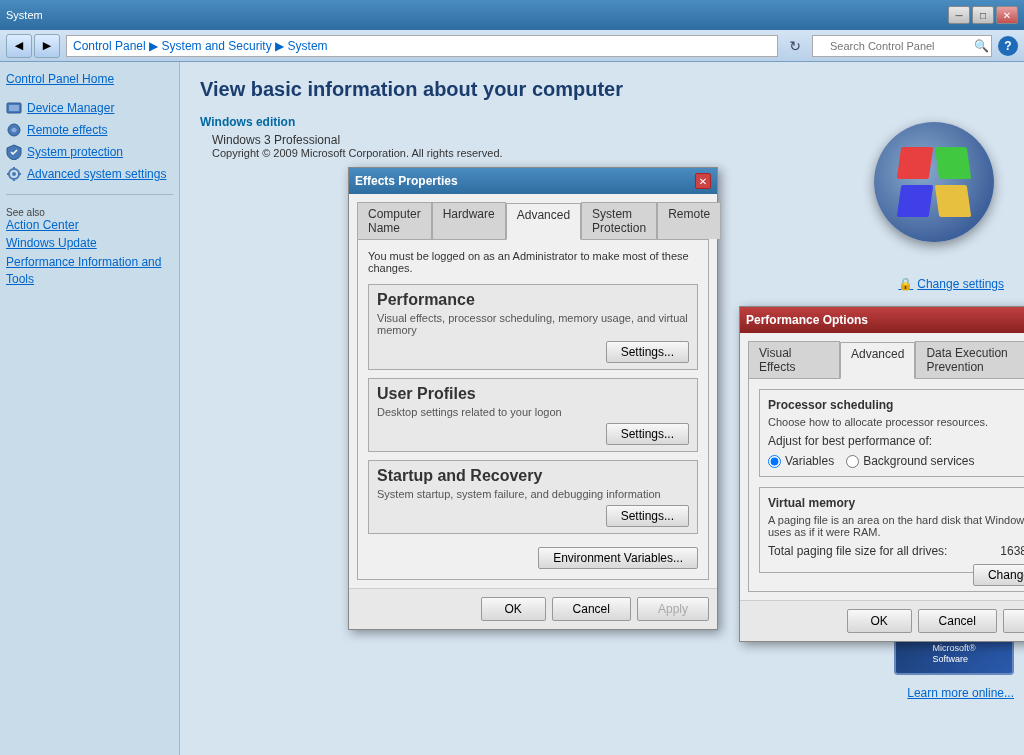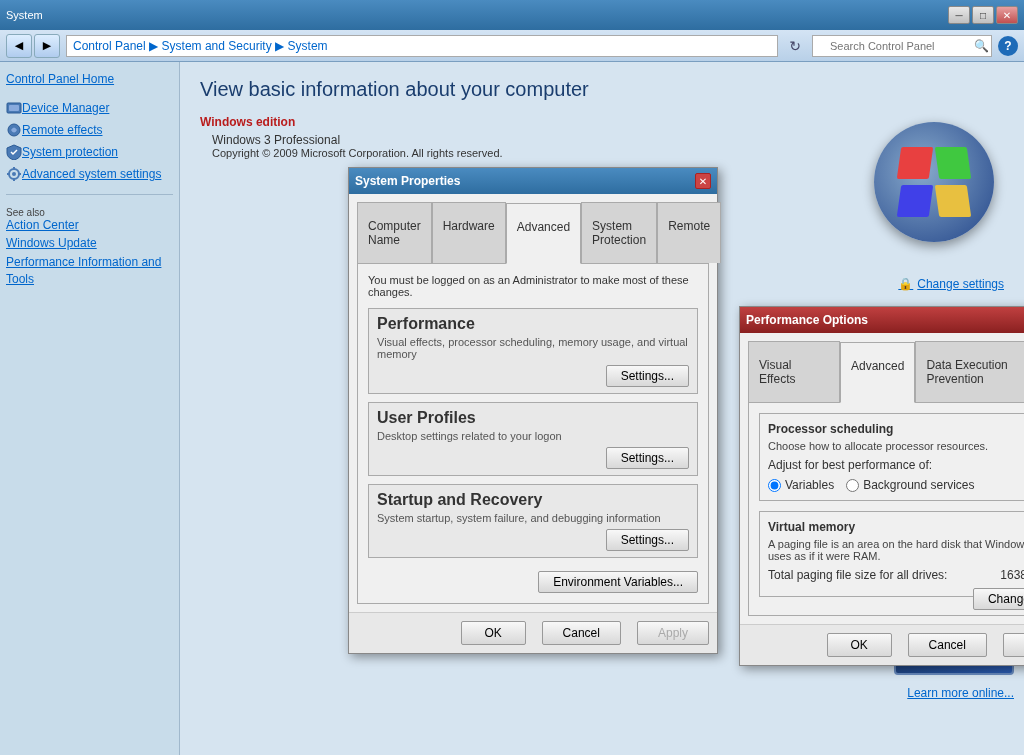--- a/index.html
+++ b/index.html
@@ -171,20 +171,21 @@
       text-decoration: underline;
       cursor: pointer;
       font-size: 12px;
       margin-bottom: 14px;
       display: block;
     }
 
     .sidebar-item {
       display: flex;
       align-items: center;
+      gap: 5px;
       margin-bottom: 6px;
       cursor: pointer;
     }
 
     .sidebar-item-icon {
       width: 16px;
       height: 16px;
       flex-shrink: 0;
     }
 
@@ -219,21 +220,21 @@
     .content-area {
       flex: 1;
       padding: 16px 20px;
       background: #d6e4f0;
       position: relative;
     }
 
     .page-title {
       font-size: 20px;
       color: #1a3d6e;
-      font-weight: normal;
+      font-weight: bold;
       margin-bottom: 14px;
     }
 
     
     .win-logo {
       position: absolute;
       top: 60px;
       right: 20px;
       width: 130px;
       height: 130px;
@@ -357,21 +358,21 @@
     }
 
     
     .tab-bar {
       display: flex;
       gap: 0;
       margin-bottom: 0;
     }
 
     .tab {
-      padding: 16px 10px;
+      padding: 4px 10px;
       background: #d4d4d4;
       border: 1px solid #aaa;
       border-bottom: none;
       font-size: 12px;
       cursor: pointer;
       color: #333;
     }
 
     .tab.active {
       background: #f0f0f0;
@@ -421,21 +422,21 @@
       font-size: 12px;
       cursor: pointer;
       border-radius: 2px;
     }
 
     .clearfix { clear: both; }
 
     .dialog-footer {
       display: flex;
       justify-content: flex-end;
-      gap: 16px;
+      gap: 6px;
       padding: 8px;
       background: #e8e8e8;
       border-top: 1px solid #ccc;
     }
 
     .footer-btn {
       padding: 4px 20px;
       background: linear-gradient(to bottom, #f8f8f8, #d8d8d8);
       border: 1px solid #999;
       font-size: 12px;
@@ -629,21 +630,21 @@
       <a class="sidebar-link">Action Center</a>
       <a class="sidebar-link">Windows Update</a>
       <a class="sidebar-link" style="line-height:1.4;">Performance Information and Tools</a>
     </div>
 
     <div class="content-area">
 
       <h1 class="page-title">View basic information about your computer</h1>
 
       <div style="margin-bottom:10px;">
-        <div style="font-size:12px;font-weight:bold;color:#b91c1c;margin-bottom:4px;">Windows edition</div>
+        <div style="font-size:12px;font-weight:bold;color:#0369a1;margin-bottom:4px;">Windows edition</div>
         <div style="font-size:12px;color:#333;margin-left:12px;">Windows 3 Professional</div>
         <div style="font-size:11px;color:#333;margin-left:12px;">Copyright © 2009 Microsoft Corporation.  All rights reserved.</div>
       </div>
 
       <div class="win-logo">
         <div class="win-logo-circle">
           <div class="win-flag">
             <div class="flag-quadrant flag-red"></div>
             <div class="flag-quadrant flag-green"></div>
             <div class="flag-quadrant flag-blue"></div>
@@ -657,21 +658,21 @@
         <span>Change settings</span>
       </div>
 
       <div class="genuine-badge">
         <div class="genuine-text">ask for<br><strong>genuine</strong><br>Microsoft®<br>Software</div>
       </div>
       <div class="learn-more">Learn more online...</div>
 
       <div class="dialog" style="top:105px;left:168px;width:370px;">
         <div class="dialog-title-bar">
-          <span class="dialog-title-text">System Properties</span>
+          <span class="dialog-title-text">Effects Properties</span>
           <div class="dialog-close-btn">✕</div>
         </div>
         <div class="dialog-body">
 
           <div class="tab-bar">
             <div class="tab">Computer Name</div>
             <div class="tab">Hardware</div>
             <div class="tab active">Advanced</div>
             <div class="tab">System Protection</div>
             <div class="tab">Remote</div>

